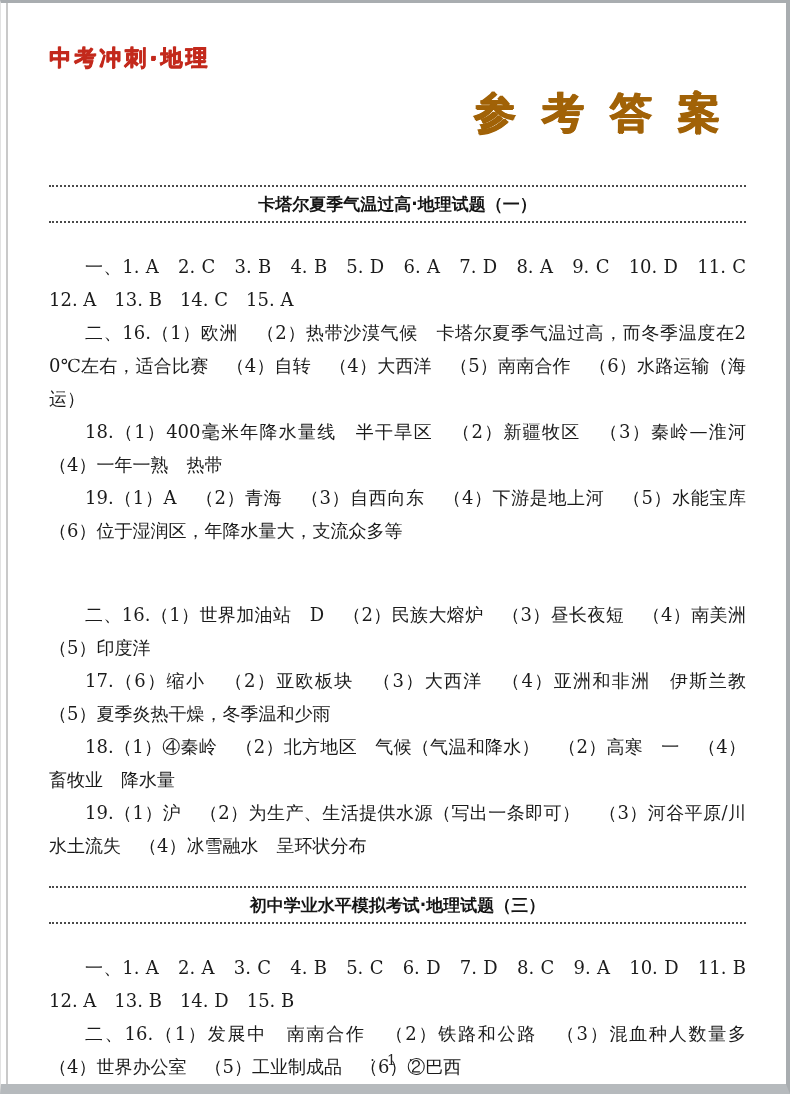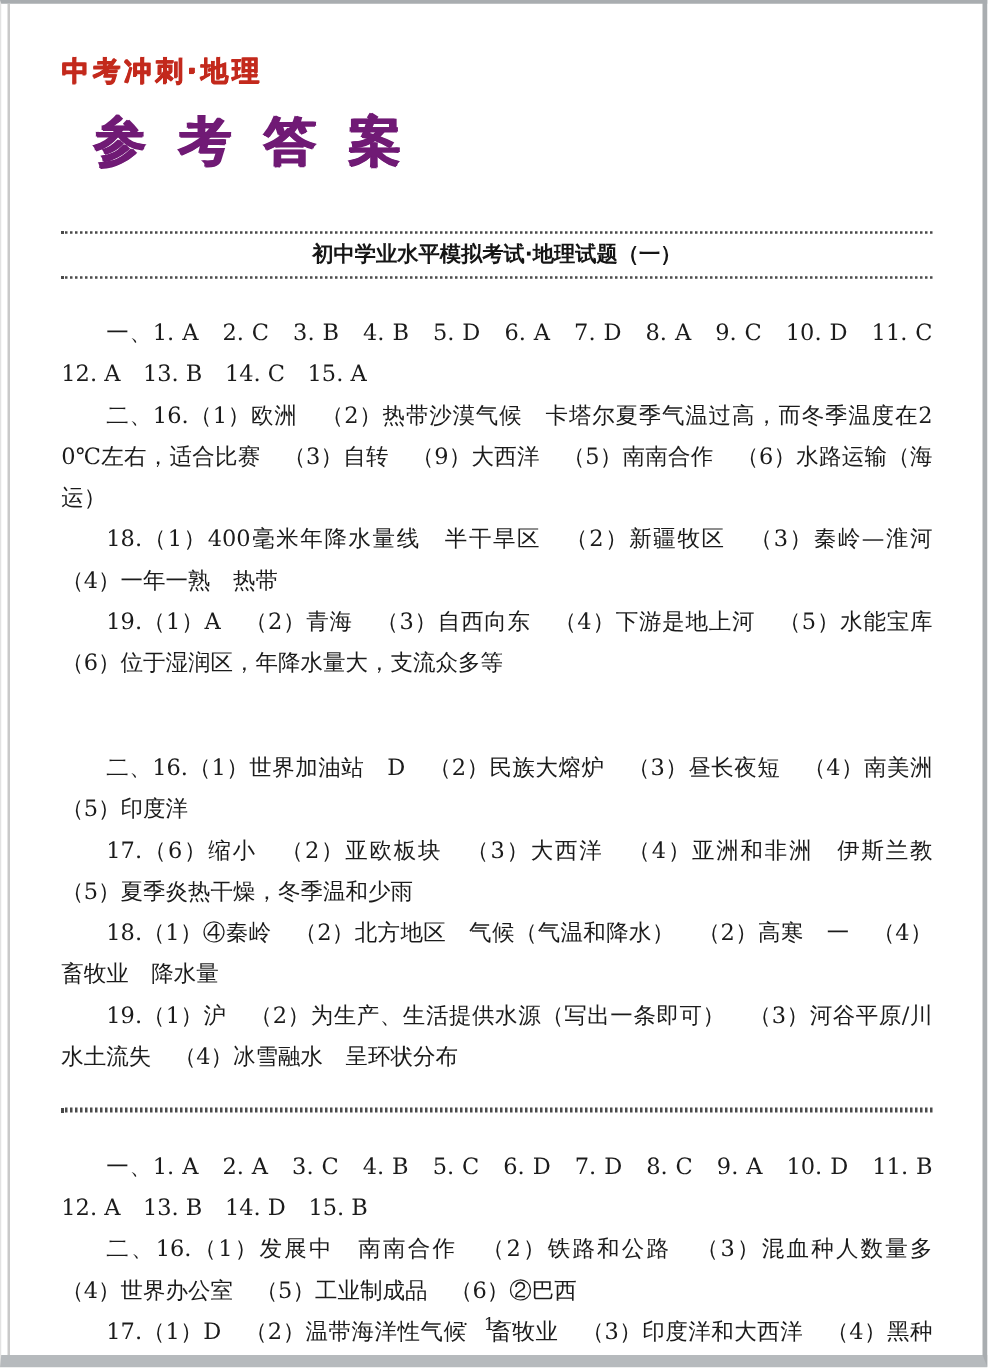--- a/index.html
+++ b/index.html
@@ -29,28 +29,28 @@
     font-family: "DejaVu Sans", sans-serif;
     font-weight: 900;
     font-size: 22px;
     line-height: 30px;
     letter-spacing: 3px;
     color: var(--brand-color, #c3291c);
     text-shadow: 0.7px 0 0 currentColor, 0 0.5px 0 currentColor;
   }
   .main-title {
     margin: 14px 0 12px 0;
-    text-align: left;
+    text-align: right;
     font-family: "DejaVu Sans", sans-serif;
     font-weight: 900;
     font-size: 42px;
     line-height: 52px;
     letter-spacing: 26px;
     text-indent: 26px;
-    color: #701a75;
+    color: #a16207;
     text-shadow: 1px 0 0 currentColor, -1px 0 0 currentColor, 0 1px 0 currentColor;
   }
 
   .exam-section { margin-top: 46px; }
   .exam-section:not(:first-of-type) { margin-top: 10px; }
 
   .dotted {
     height: 0;
     border-top: 2px dotted #4a4a4a;
   }
@@ -92,43 +92,44 @@
 <div class="page">
   <div class="left-edge"></div>
 
   <div class="content">
     <div class="brand">中考冲刺·地理</div>
     <h1 class="main-title">参考答案</h1>
 
     <section class="exam-section">
       <div class="sec-head">
         <div class="dotted"></div>
-        <h2 class="sec-title">初中学业水平模拟考试·地理试题（一）</h2>
+        <h2 class="sec-title">卡塔尔夏季气温过高·地理试题（一）</h2>
         <div class="dotted"></div>
       </div>
       <div class="sec-body">
         <p>一、1. A　2. C　3. B　4. B　5. D　6. A　7. D　8. A　9. C　10. D　11. C　12. A　13. B　14. C　15. A</p>
-        <p>二、16.（1）欧洲　（2）热带沙漠气候　卡塔尔夏季气温过高，而冬季温度在20℃左右，适合比赛　（3）自转　（9）大西洋　（5）南南合作　（6）水路运输（海运）</p>
+        <p>二、16.（1）欧洲　（2）热带沙漠气候　卡塔尔夏季气温过高，而冬季温度在20℃左右，适合比赛　（4）自转　（4）大西洋　（5）南南合作　（6）水路运输（海运）</p>
         <p>18.（1）400毫米年降水量线　半干旱区　（2）新疆牧区　（3）秦岭—淮河　（4）一年一熟　热带</p>
         <p>19.（1）A　（2）青海　（3）自西向东　（4）下游是地上河　（5）水能宝库　（6）位于湿润区，年降水量大，支流众多等</p>
       </div>
     </section>
 
     <section class="exam-section">
       <div class="sec-body">
         <p>二、16.（1）世界加油站　D　（2）民族大熔炉　（3）昼长夜短　（4）南美洲　（5）印度洋</p>
         <p>17.（6）缩小　（2）亚欧板块　（3）大西洋　（4）亚洲和非洲　伊斯兰教　（5）夏季炎热干燥，冬季温和少雨</p>
         <p>18.（1）④秦岭　（2）北方地区　气候（气温和降水）　（2）高寒　一　（4）畜牧业　降水量</p>
         <p>19.（1）沪　（2）为生产、生活提供水源（写出一条即可）　（3）河谷平原/川　水土流失　（4）冰雪融水　呈环状分布</p>
       </div>
     </section>
 
     <section class="exam-section">
       <div class="sec-head">
         <div class="dotted"></div>
+        <h2 class="sec-title">初中学业水平模拟考试·地理试题（三）</h2>
         <div class="dotted"></div>
       </div>
       <div class="sec-body">
         <p>一、1. A　2. A　3. C　4. B　5. C　6. D　7. D　8. C　9. A　10. D　11. B　12. A　13. B　14. D　15. B</p>
         <p>二、16.（1）发展中　南南合作　（2）铁路和公路　（3）混血种人数量多　（4）世界办公室　（5）工业制成品　（6）②巴西</p>
         <p>17.（1）D　（2）温带海洋性气候　畜牧业　（3）印度洋和大西洋　（4）黑种人　该地区热带草原气候分布广，茅草屋阴凉通风、遮风避雨，能够很好地适应当地的气候特点</p>
 
       </div>
     </section>
   </div>

